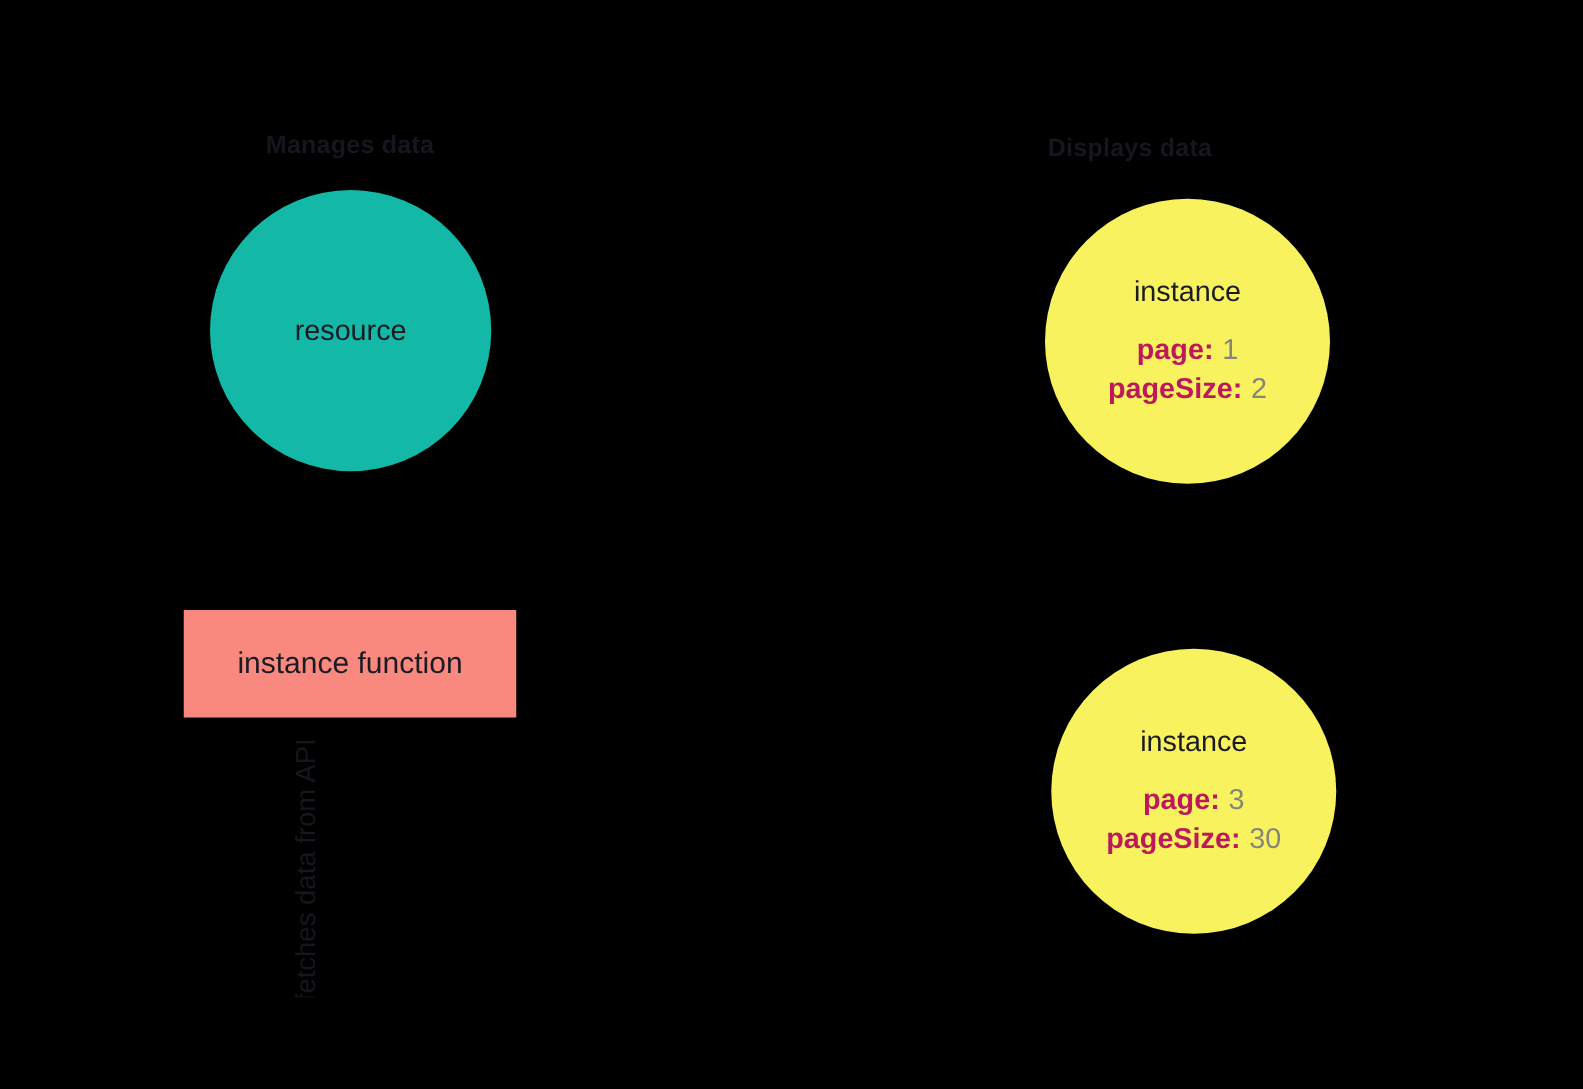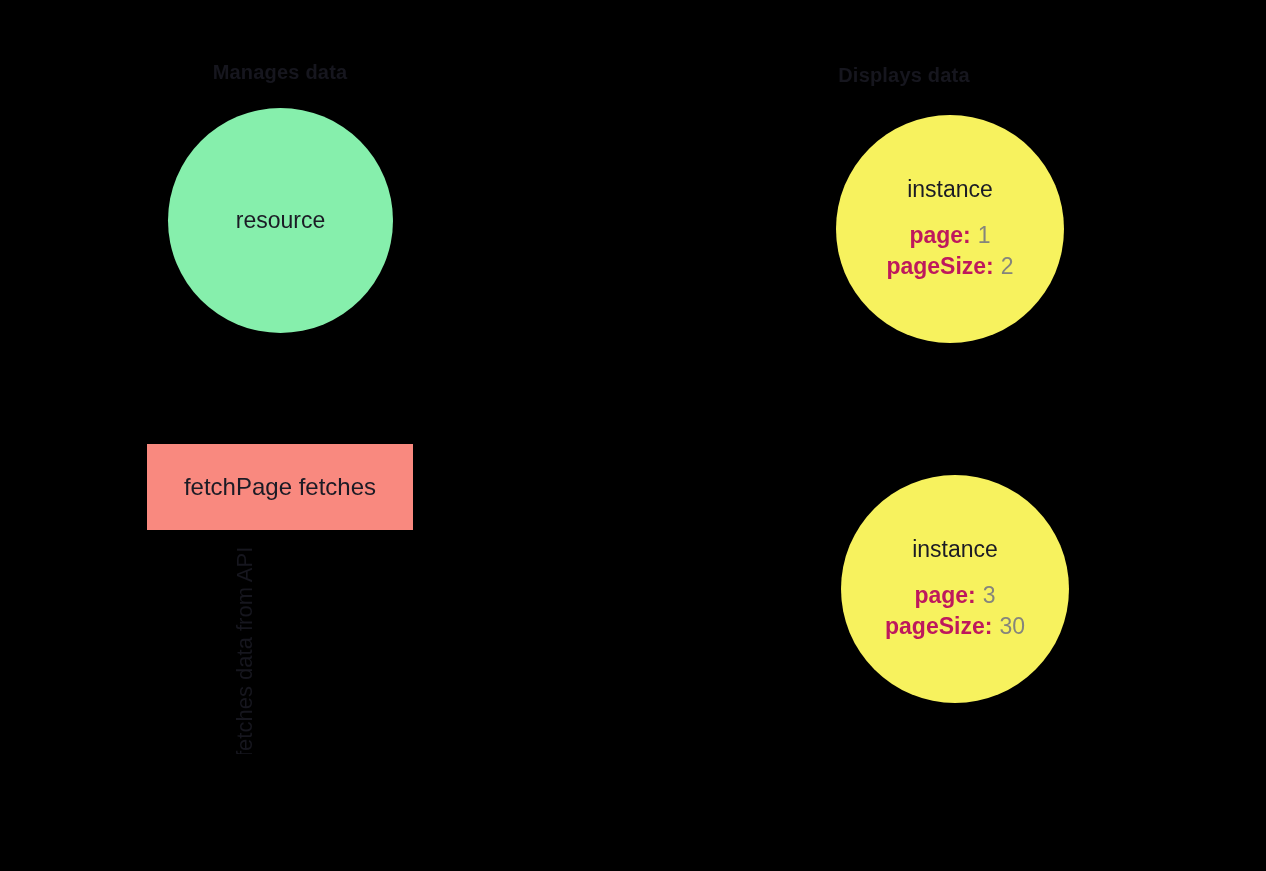--- a/index.html
+++ b/index.html
@@ -7,20 +7,21 @@
     padding: 0;
     background: #000000;
     font-family: "Liberation Sans", "DejaVu Sans", sans-serif;
   }
   .canvas {
     position: relative;
     width: 1266px;
     height: 754px;
     background: #000000;
     overflow: hidden;
+    margin-top: 44px;
   }
   .connectors {
     position: absolute;
     left: 0; top: 0;
     width: 1266px; height: 871px;
     pointer-events: none;
   }
   .heading {
     position: absolute;
     font-size: 20px;
@@ -38,21 +39,21 @@
     border-radius: 50%;
     display: flex;
     flex-direction: column;
     align-items: center;
     justify-content: center;
     text-align: center;
   }
   .node-circle.resource {
     left: 168px; top: 108px;
     width: 225px; height: 225px;
-    background: #86efac;
+    background: #14b8a6;
   }
   .node-circle .node-label {
     font-size: 23px;
     font-weight: 400;
     color: #1B1B25;
   }
   .node-rect {
     position: absolute;
     left: 147px; top: 444px;
     width: 266px; height: 86px;
@@ -120,21 +121,21 @@
   </svg>
 
   <div class="heading manages">Manages data</div>
   <div class="heading displays">Displays data</div>
 
   <div class="node-circle resource">
     <div class="node-label">resource</div>
   </div>
 
   <div class="node-rect">
-    <div class="node-label">fetchPage fetches</div>
+    <div class="node-label">instance function</div>
   </div>
 
   <div class="edge-label-vertical">fetches data from API</div>
 
   <div class="node-circle instance first">
     <div class="node-label">instance</div>
     <div class="prop-row">
       <span class="prop-key">page:</span><span class="prop-value">1</span>
     </div>
     <div class="prop-row">

